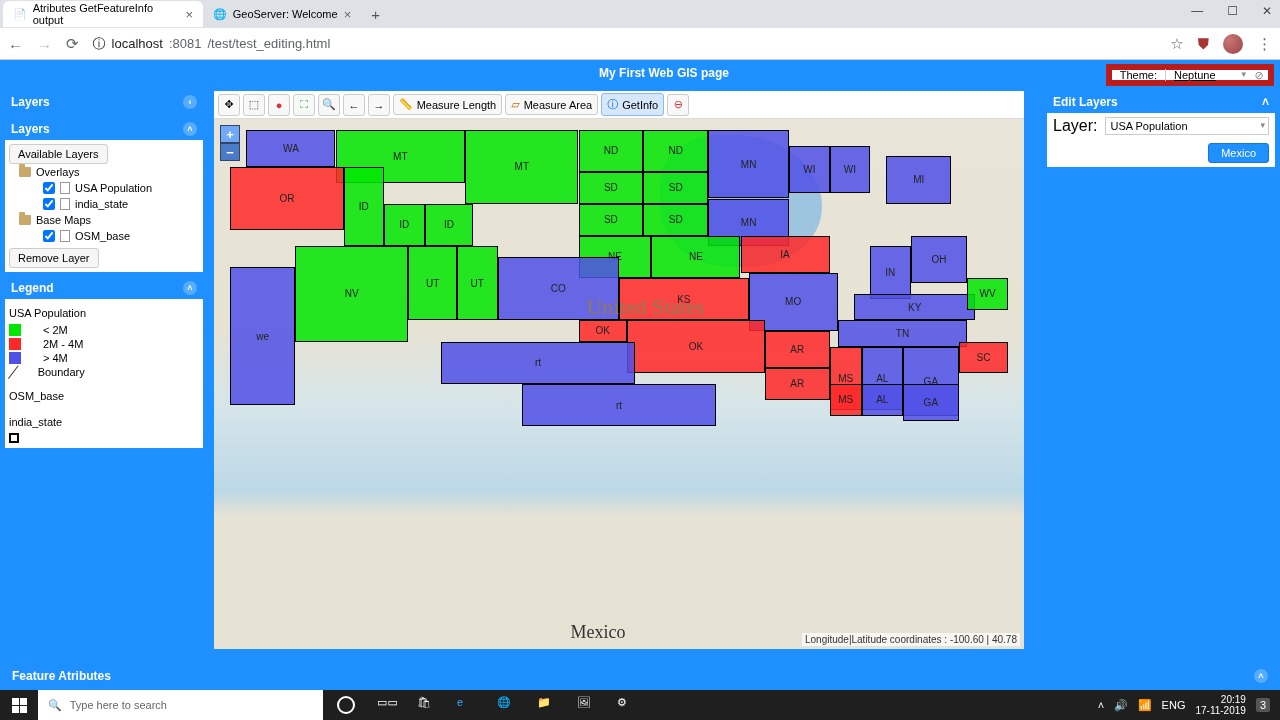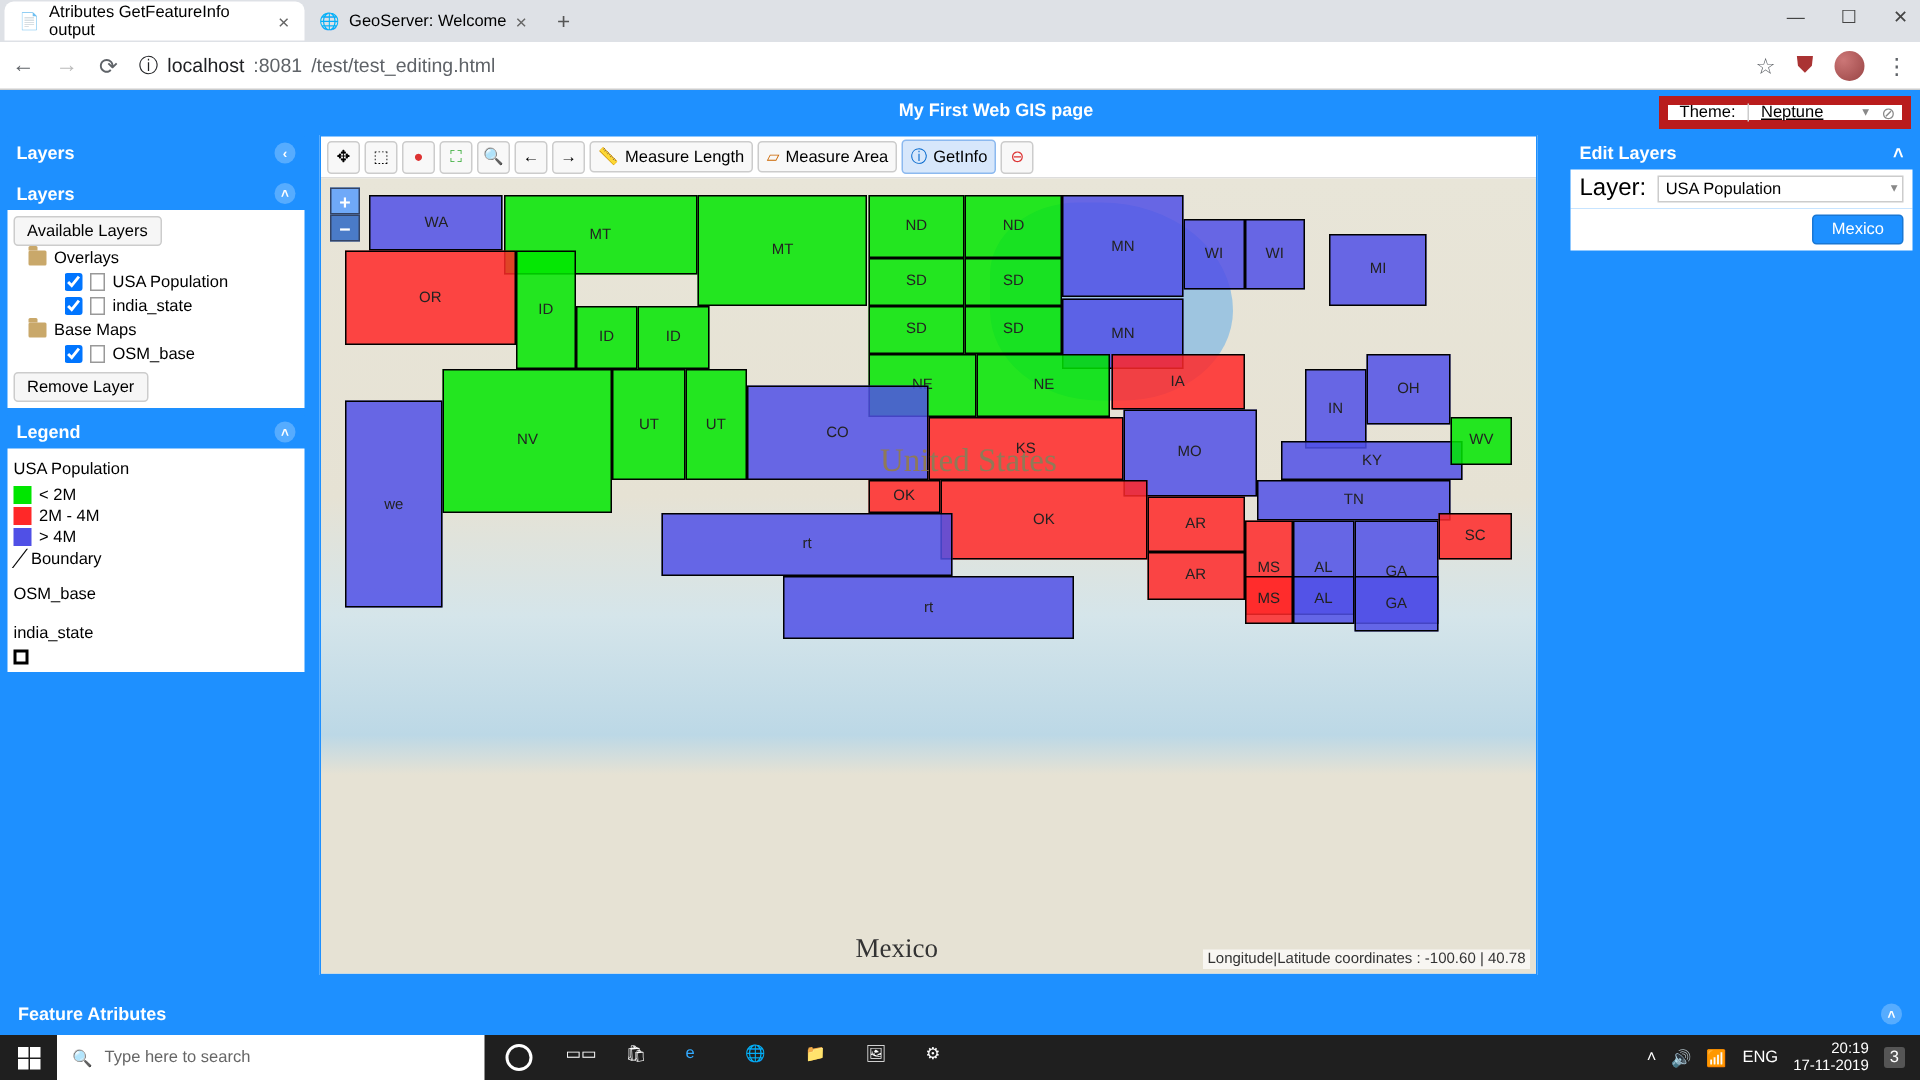--- a/index.html
+++ b/index.html
@@ -34,21 +34,21 @@
 .panel-hd { background: #1e90ff; color: #fff; font-size: 12px; font-weight: bold; padding: 4px 6px; display: flex; justify-content: space-between; align-items: center; }
 .panel-hd .tool { width: 14px; height: 14px; border-radius: 50%; background: rgba(255,255,255,.25); display: flex; align-items: center; justify-content: center; font-size: 9px; }
 .panel-bd { background: #fff; padding: 4px; font-size: 11px; }
 .btn { display: inline-block; background: #f6f6f6; border: 1px solid #ccc; border-radius: 3px; padding: 3px 8px; font-size: 11px; cursor: pointer; }
 .tree-row { display: flex; align-items: center; gap: 5px; padding: 2px 0 2px 10px; }
 .tree-row.child { padding-left: 34px; }
 .folder-icon { width: 12px; height: 10px; background: #c9a86a; border-radius: 1px; display: inline-block; position: relative; }
 .folder-icon::before { content:""; position:absolute; top:-3px; left:0; width:6px; height:3px; background:#c9a86a; border-radius:1px 1px 0 0; }
 .file-icon { width: 10px; height: 12px; background: #fff; border: 1px solid #999; display: inline-block; }
 .cbx { width: 12px; height: 12px; }
-.legend-row { display: flex; align-items: center; gap: 5px; padding: 1px 0; }
+.legend-row { display: flex; align-items: flex-start; gap: 22px; padding: 1px 0; }
 .sw { width: 12px; height: 12px; display: inline-block; }
 .sw.bd { border: 2px solid #000; background: #fff; width:10px; height:10px; }
 
 .feature-q { }
 .feature-q .sub { background: #1e90ff; color:#fff; font-size:12px; font-weight:bold; padding:4px 6px; display:flex; justify-content:space-between; }
 .fq-row { display: flex; align-items: center; padding: 4px 6px; gap: 8px; background:#fff; }
 .fq-row .sel { flex:1; border:1px solid #ccc; padding:2px 16px 2px 4px; position:relative; font-size:11px; }
 .fq-row .sel::after { content:"▾"; position:absolute; right:3px; font-size:9px; color:#888; }
 .query-btn { float: right; margin: 4px 6px; background: #1e90ff; color: #fff; border: 1px solid #1977d4; border-radius: 3px; padding: 3px 12px; font-size: 11px; }
 

